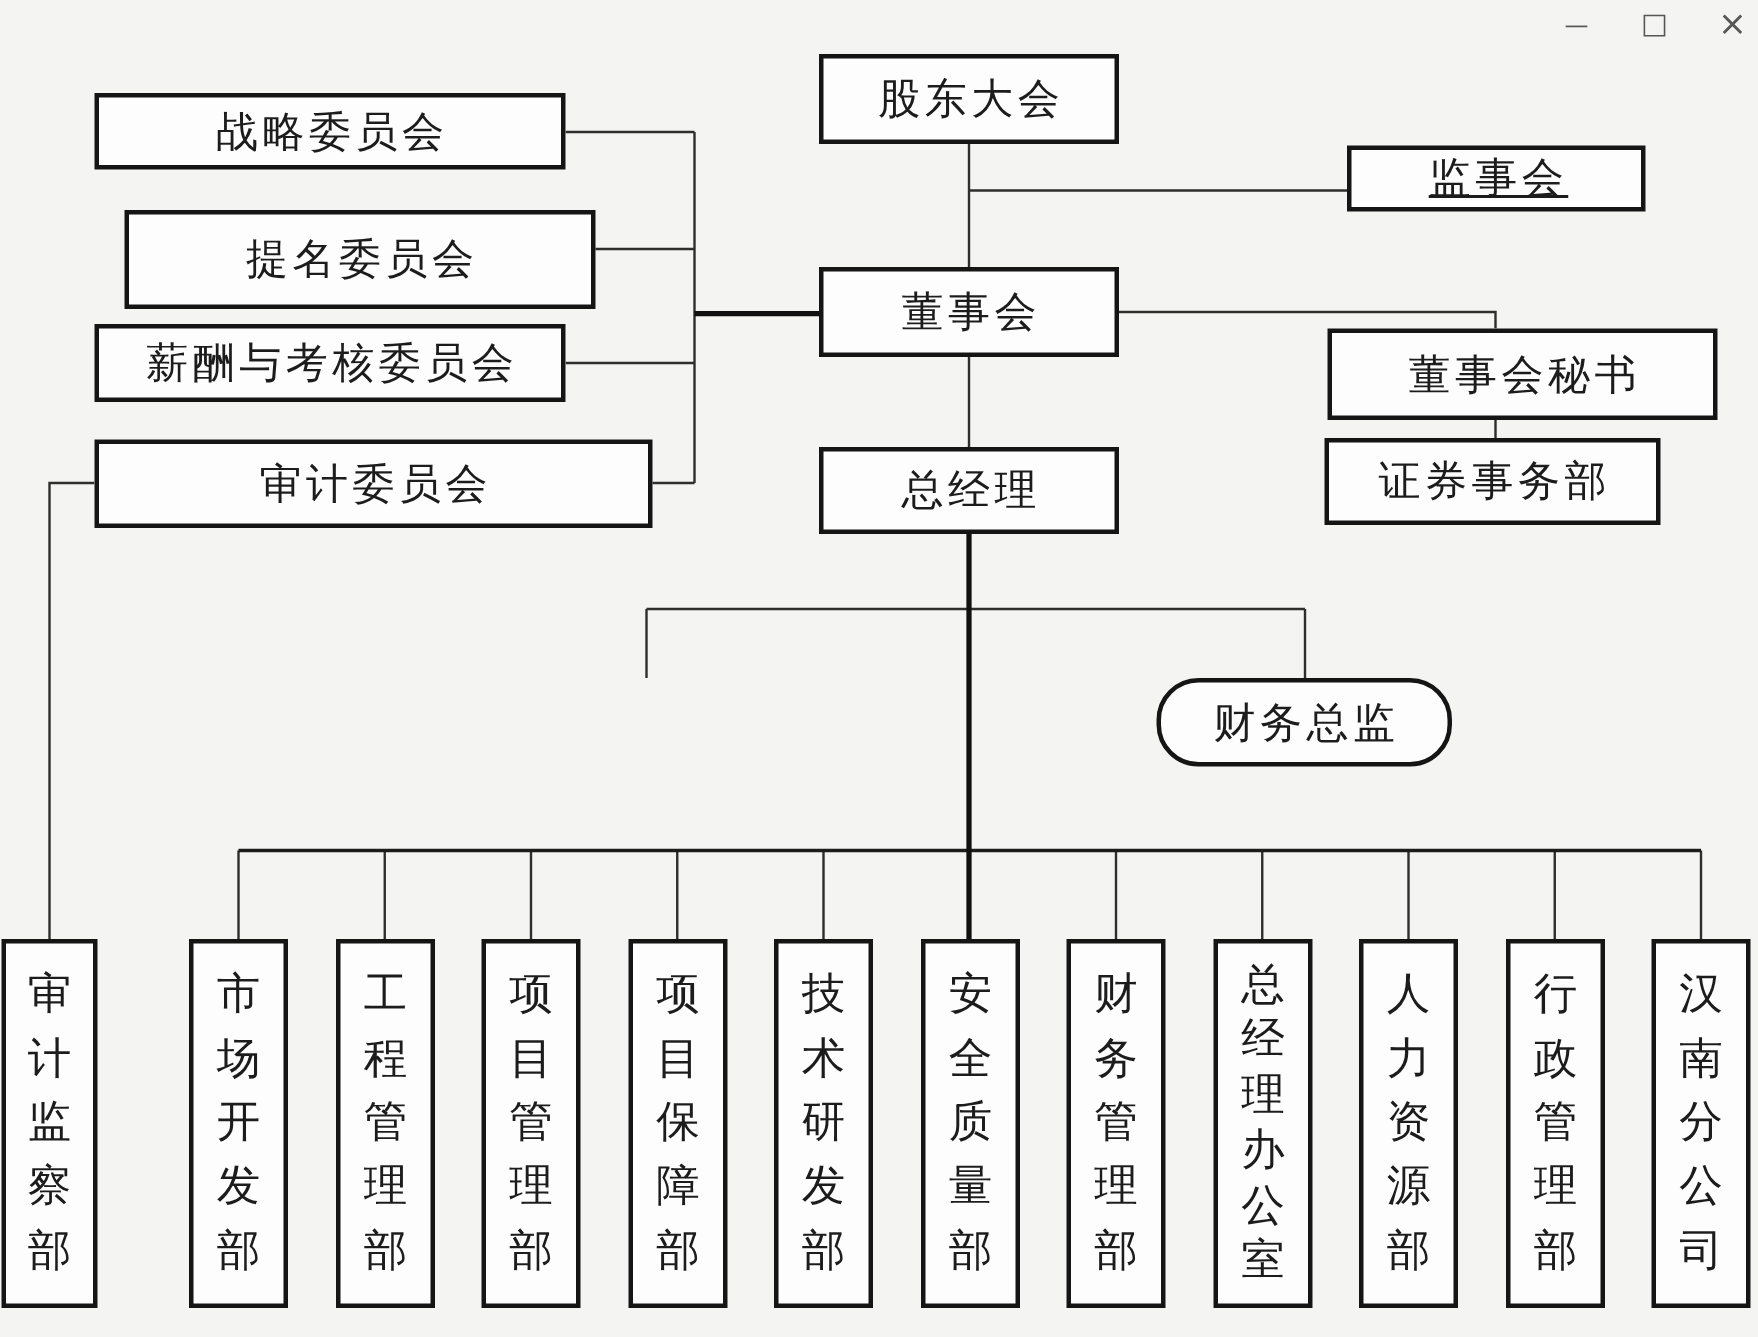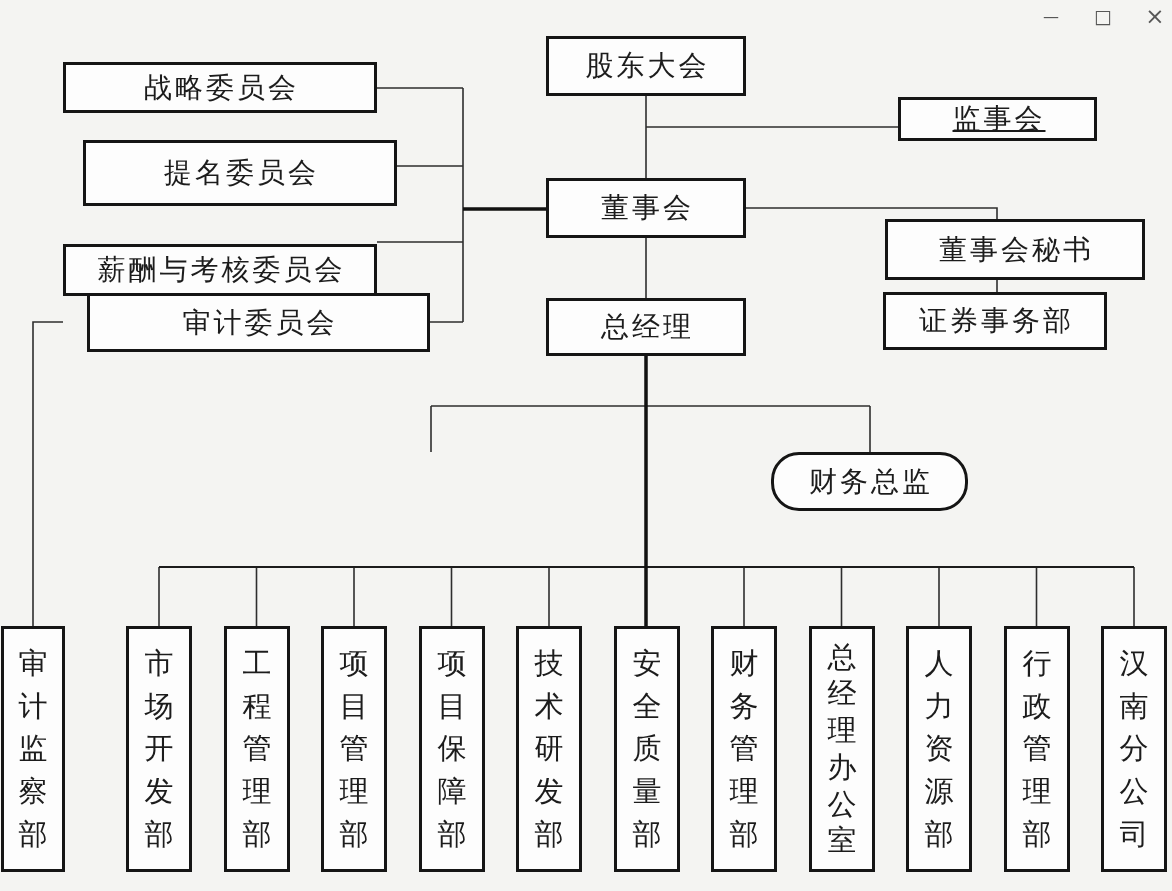--- a/index.html
+++ b/index.html
@@ -126,23 +126,23 @@
   <div class="box hbox" style="left:546px; top:36px; width:200px; height:60px;">股东大会</div>
 
   <div class="box hbox" style="left:546px; top:178px; width:200px; height:60px;">董事会</div>
 
   <div class="box hbox" style="left:546px; top:298px; width:200px; height:58px;">总经理</div>
 
   <div class="box hbox" style="left:63px; top:62px; width:314px; height:51px;">战略委员会</div>
 
   <div class="box hbox" style="left:63px; top:140px; width:314px; height:66px;margin-left:20px;">提名委员会</div>
 
-  <div class="box hbox" style="left:63px; top:216px; width:314px; height:52px;margin-top:28px;">薪酬与考核委员会</div>
-
-  <div class="box hbox" style="left:63px; top:293px; width:343px; height:59px;margin-left:24px;">审计委员会</div>
+  <div class="box hbox" style="left:63px; top:216px; width:314px; height:52px;">薪酬与考核委员会</div>
+
+  <div class="box hbox" style="left:63px; top:293px; width:372px; height:59px;">审计委员会</div>
 
   <div class="box hbox" style="left:898px; top:97px; width:199px; height:44px;text-decoration:underline;">监事会</div>
 
   <div class="box hbox" style="left:885px; top:219px; width:260px; height:61px;">董事会秘书</div>
 
   <div class="box hbox" style="left:883px; top:292px; width:224px; height:58px;">证券事务部</div>
 
 
   <div class="box hbox" style="left:771px; top:452px; width:197px; height:59px;border-radius:28px;">财务总监</div>
 

